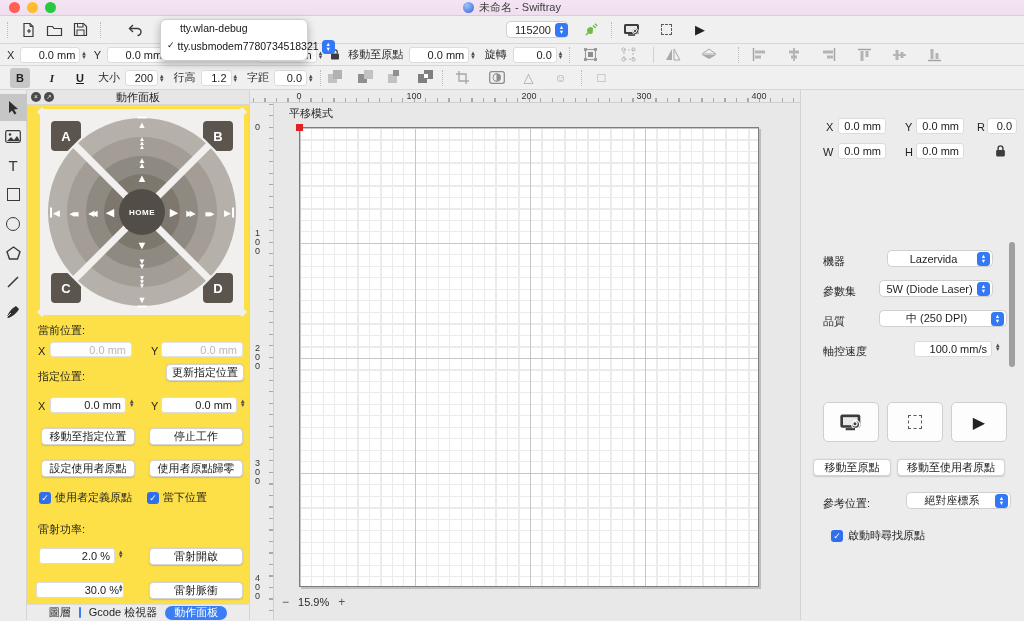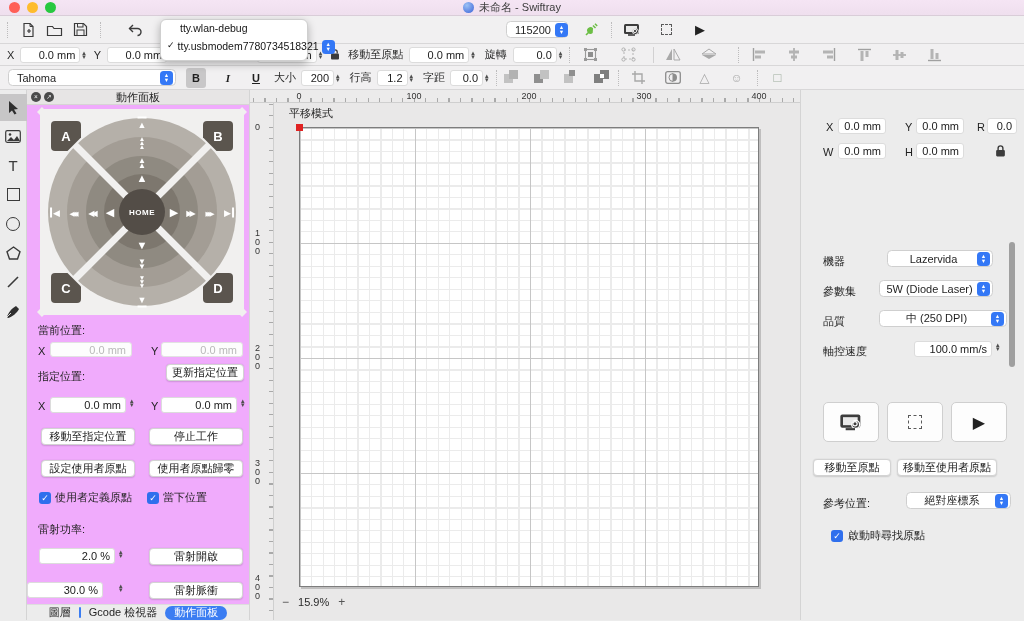--- a/index.html
+++ b/index.html
@@ -33,21 +33,21 @@
 
   .ddl { background:#fff; border:1px solid #cfcfcf; border-radius:4.5px; height:17px; display:flex; align-items:center; padding:0 2px 0 8px; gap:4px; }
   .ddl .ddtext { flex:1; text-align:center; }
 
   
   .main { display:flex; height:530px; }
   .toolstrip { width:27px; background:#ececec; border-right:1px solid #d4d4d4; display:flex; flex-direction:column; align-items:center; padding-top:4px; flex:none; }
   .tool { width:27px; height:27px; display:flex; align-items:center; justify-content:center; color:#3a3a3a; margin-bottom:2px; }
   .tool.selected { background:#c7c6c7; }
 
-  .leftpanel { width:223px; background:#f0abfc; border-right:1px solid #d4d4d4; position:relative; flex:none; }
+  .leftpanel { width:223px; background:#fde047; border-right:1px solid #d4d4d4; position:relative; flex:none; }
   .phead { height:15px; background:#e7e5e5; border-bottom:1px solid #d6d4d4; display:flex; align-items:center; position:relative; }
   .ptitle { position:absolute; left:0; right:0; text-align:center; font-size:11px; color:#1d1d1d; }
   .pheadicons { display:flex; gap:3px; margin-left:4px; z-index:2; }
   .circbtn { width:10px; height:10px; border-radius:50%; background:#4b4b4b; color:#fff; font-size:6.5px; display:flex; align-items:center; justify-content:center; line-height:1; }
 
   .abs { position:absolute; }
   .btn { background:#fff; border:1px solid #d3d3d3; border-radius:4px; height:17px; font-size:11px; color:#161616; display:flex; align-items:center; justify-content:center; box-shadow:0 .5px 1.5px rgba(0,0,0,.14); white-space:nowrap; }
   .cb { width:12px; height:12px; background:#2f6fed; border-radius:3px; color:#fff; font-size:9px; display:flex; align-items:center; justify-content:center; flex:none; }
   .dfield { height:15px; background:#fdfdfd; border:1px solid #e2e2e2; border-radius:3px; color:#b9b9b9; display:flex; align-items:center; justify-content:flex-end; padding:0 5px; }
 
@@ -319,27 +319,20 @@
   <div class="tbtn" style="margin-left:9px">
     <svg width="13" height="14" viewBox="0 0 13 14">
         <path d="M0 12.5h13" stroke="#a0a0a0" stroke-width="1.4"></path>
         <rect x="2.5" y="1" width="3" height="10" fill="#b4b4b4"></rect>
         <rect x="7.5" y="5" width="3" height="6" fill="#b4b4b4"></rect>
       </svg>
   </div>
 </div>
 
 <div class="toolbar t3">
-  <div class="ddl" style="margin-left:8px;width:168px">
-    <span style="flex:1;text-align:left">Tahoma</span>
-    <span class="bluestep">
-        <span>▲</span>
-        <span>▼</span>
-      </span>
-  </div>
   <span style="margin-left:10px;width:20px;height:20px;background:#c8c7c8;border-radius:3px;display:flex;align-items:center;justify-content:center;font-weight:bold">B</span>
   <span style="margin-left:12px;width:20px;text-align:center;font-style:italic;font-family:'Liberation Serif',serif;font-weight:bold">I</span>
   <span style="margin-left:8px;width:20px;text-align:center;text-decoration:underline;font-weight:bold">U</span>
   <span class="lbl" style="margin-left:8px">大小</span>
   <span class="field" style="width:33px;margin-left:5px">200</span>
   <span class="chev">
       <span>▴</span>
       <span>▾</span>
     </span>
   <span class="lbl" style="margin-left:10px">行高</span>
@@ -536,21 +529,21 @@
 
     <span class="abs" style="left:11px;top:432px">雷射功率:</span>
 
     <span class="field abs" style="left:12px;top:458px;width:76px">2.0 %</span>
     <span class="chev abs" style="left:90px;top:460px">
         <span>▴</span>
         <span>▾</span>
       </span>
     <span class="btn abs" style="left:122px;top:458px;width:94px">雷射開啟</span>
 
-    <span class="field abs" style="left:0;top:492px;width:76px">30.0 %</span>
+    <span class="field abs" style="left:9px;top:492px;width:88px">30.0 %</span>
     <span class="chev abs" style="left:90px;top:494px">
         <span>▴</span>
         <span>▾</span>
       </span>
     <span class="btn abs" style="left:122px;top:492px;width:94px">雷射脈衝</span>
 
     <div class="tabsbar">
       <span>圖層</span>
       <span class="tabdiv"></span>
       <span>Gcode 檢視器</span>
@@ -646,21 +639,21 @@
           <rect x="5" y="11.2" width="7" height="1.6" fill="#3c3c3c"></rect>
         </svg>
     </div>
     <div class="bigbtn" style="left:86px;top:312px">
       <span style="width:14px;height:14px;border:1.6px dashed #5a5a5a;display:block"></span>
     </div>
     <div class="bigbtn" style="left:150px;top:312px">
       <span style="font-size:16px;color:#222">▶</span>
     </div>
     <span class="btn abs" style="left:12px;top:369px;width:78px">移動至原點</span>
-    <span class="btn abs" style="left:96px;top:369px;width:100px">移動至使用者原點</span>
+    <span class="btn abs" style="left:96px;top:369px;width:108px">移動至使用者原點</span>
     <span class="abs" style="left:22px;top:406px">參考位置:</span>
     <div class="dd" style="left:105px;top:402px;width:105px">
       <span class="ddtext">絕對座標系</span>
       <span class="bluestep">
           <span>▲</span>
           <span>▼</span>
         </span>
     </div>
     <span class="abs" style="left:30px;top:438px;display:flex;align-items:center;gap:5px">
       <span class="cb">✓</span>

